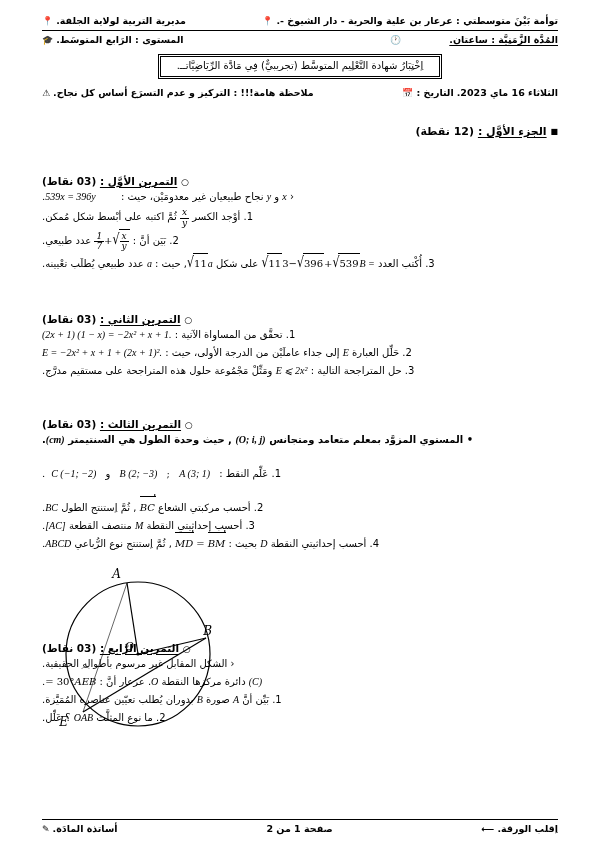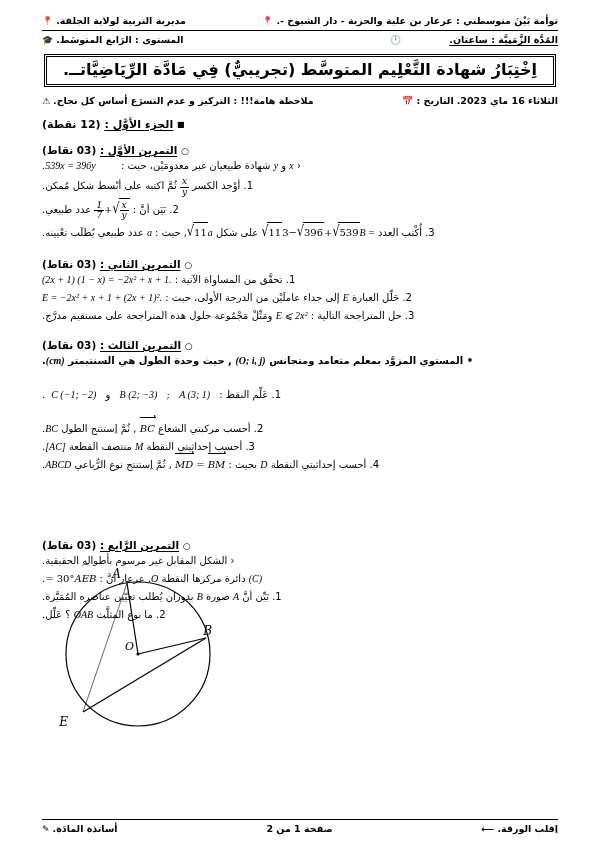--- a/index.html
+++ b/index.html
@@ -27,38 +27,38 @@
   .u{text-decoration:underline;text-underline-offset:2px;margin-left:45px;}
   
   .title-wrap{margin-top:7px;display:flex;justify-content:center;}
   .title-box{
     border:1px solid #000;padding:1px;display:inline-block;
   }
   .title-box-in{
     border:1px solid #000;padding:3px 16px 5px 16px;
   }
   .title-txt{
-    font-size:16px;font-weight:bold;letter-spacing:0px;white-space:nowrap;
+    font-size:10px;font-weight:normal;letter-spacing:0px;white-space:nowrap;
   }
   
   .notice{
     margin-top:8px;display:flex;flex-direction:row-reverse;
     justify-content:space-between;align-items:baseline;
     font-size:9.5px;font-weight:bold;white-space:nowrap;
   }
   
   .part-line{
-    margin-top:12px;text-align:left;font-size:11px;font-weight:bold;
+    margin-top:27px;text-align:right;font-size:11px;font-weight:bold;
   }
   .part-line .label{text-decoration:underline;text-underline-offset:2px;}
   .ex-head{
     margin-top:13px;text-align:left;font-size:10.5px;font-weight:bold;
     direction:rtl;
   }
-  .ex-head .inner{display:inline-block;}
+  .ex-head .inner{display:inline-block;margin-top:24px;}
   .ex-head .nm{text-decoration:underline;text-underline-offset:2px;}
   .bullet-sq{font-size:8px;vertical-align:1px;}
   .bullet-ci{font-size:9px;vertical-align:0.5px;}
   .body-line{
     font-size:10px;line-height:17px;text-align:left;direction:rtl;
     margin-top:1px;white-space:nowrap;
   }
   .bold{font-weight:bold;}
   
   .m{font-family:Liberation Serif, serif;font-style:italic;direction:ltr;display:inline-block;}
@@ -153,21 +153,21 @@
         <span class="nm">التمرين الأوَّل :</span>
         <span>(03 نقاط)</span>
       </span>
     </div>
 
     <div class="body-line">
       <span>‹</span>
       <span class="m">x</span>
       <span>و</span>
       <span class="m">y</span>
-      <span>شهادة طبيعيان غير معدومَيْن، حيث :</span>
+      <span>نجاح طبيعيان غير معدومَيْن، حيث :</span>
       <span class="m" style="margin-right:22px">539x = 396y</span><span class="mr">.</span>
     </div>
 
     <div class="body-line" style="line-height:21px">
       <span>1.</span>
       <span>أوْجد الكسر</span>
       <span class="frac">
         <span class="num">x</span>
         <span class="den">y</span>
       </span>

